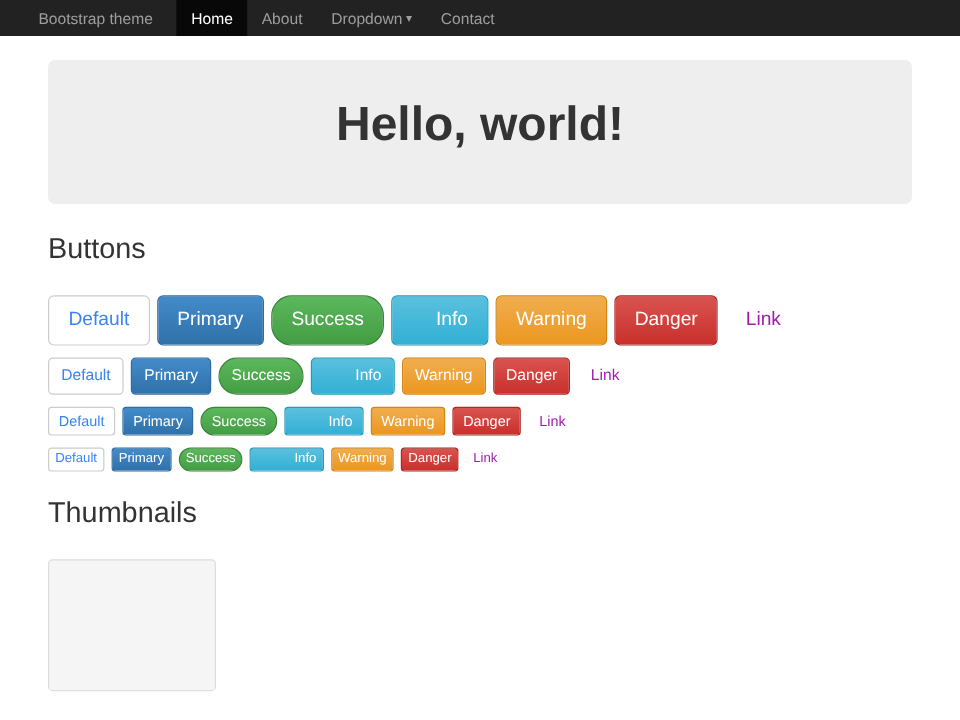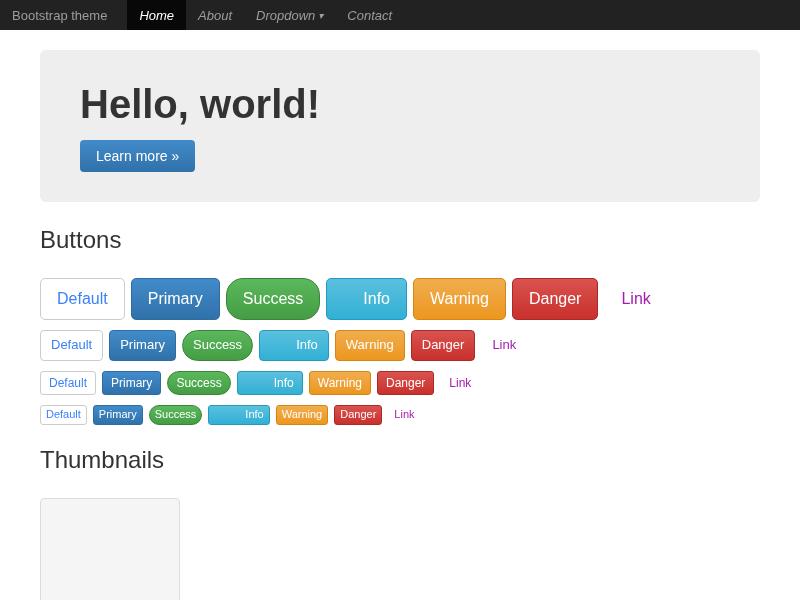--- a/index.html
+++ b/index.html
@@ -4,34 +4,33 @@
   <style>
     * { box-sizing: border-box; margin: 0; padding: 0; }
     body { font-family: "Helvetica Neue", Helvetica, Arial, sans-serif; font-size: 14px; color: #333; background: #fff; }
 
     
     .navbar {
       background-color: #222;
       height: 30px;
       display: flex;
       align-items: center;
-      padding: 0 12px;
+      padding: 0 32px;
     }
     .navbar-brand {
       color: #9d9d9d;
       font-size: 13px;
       margin-right: 20px;
       text-decoration: none;
     }
     .nav-items {
       display: flex;
       gap: 0;
       align-items: center;
       height: 100%;
-      font-style: italic;
     }
     .nav-item {
       color: #9d9d9d;
       font-size: 13px;
       padding: 0 12px;
       height: 30px;
       display: flex;
       align-items: center;
       cursor: pointer;
       text-decoration: none;
@@ -58,20 +57,21 @@
       border-radius: 6px;
       padding: 30px 40px;
       margin-bottom: 24px;
     }
     .hero-unit h1 {
       font-size: 40px;
       font-weight: bold;
       color: #333;
       margin-bottom: 12px;
       line-height: 1.2;
+      text-align: center;
     }
     .hero-unit p {
       font-size: 14px;
       color: #555;
       margin-bottom: 20px;
       line-height: 1.5;
     }
     .btn-learn-more {
       background: linear-gradient(to bottom, #428bca, #3071a9);
       color: #fff;
@@ -200,21 +200,20 @@
     <a class="nav-item">About</a>
     <a class="nav-item">Dropdown <span class="dropdown-arrow">▾</span></a>
     <a class="nav-item">Contact</a>
   </div>
 </nav>
 
 <div class="container">
 
   <div class="hero-unit">
     <h1>Hello, world!</h1>
-    <button class="btn-learn-more">Learn more »</button>
   </div>
 
   <div class="buttons-section">
     <h2 class="section-title">Buttons</h2>
 
     <div class="button-row">
       <button class="btn btn-default btn-lg">Default</button>
       <button class="btn btn-primary btn-lg">Primary</button>
       <button class="btn btn-success btn-lg">Success</button>
       <button class="btn btn-info btn-lg">Info</button>

